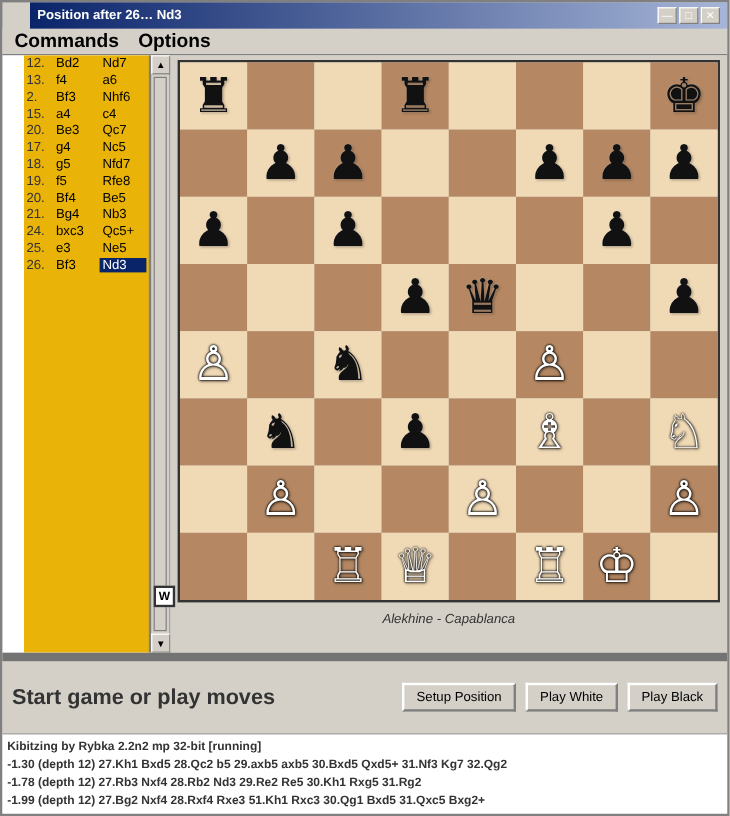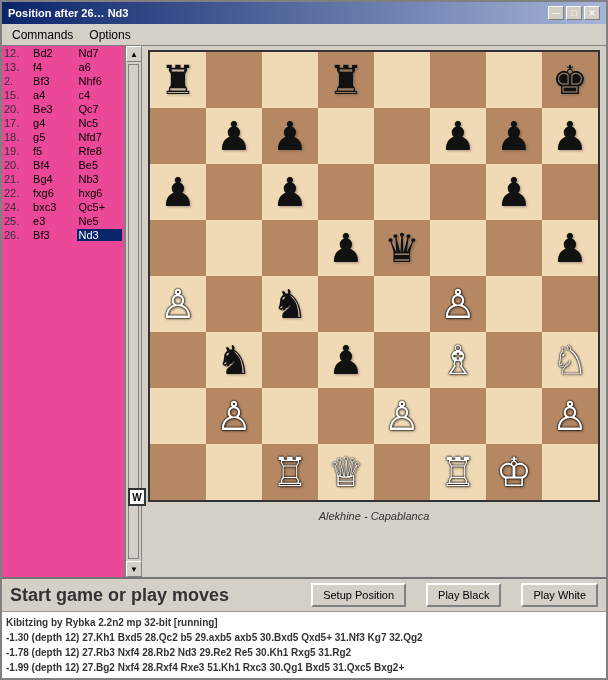--- a/index.html
+++ b/index.html
@@ -1,53 +1,53 @@
 <!DOCTYPE html>
 <html><head>
   <meta charset="utf-8">
   <style>
     * { box-sizing: border-box; margin: 0; padding: 0; }
     body { font-family: 'Arial', sans-serif; font-size: 12px; background: #d4d0c8; width: 608px; height: 680px; overflow: hidden; }
     
     .window { width: 608px; height: 680px; background: #d4d0c8; border: 2px solid #808080; display: flex; flex-direction: column; }
     
-    .title-bar { background: linear-gradient(to right, #0a246a, #a6b5d7); color: white; padding: 3px 6px; display: flex; justify-content: space-between; align-items: center; height: 22px; }
+    .title-bar { background: linear-gradient(to right, #0a246a, #a6b5d7); color: white; padding: 3px 6px; display: flex; justify-content: space-between; align-items: center; height: 22px; margin-left: 23px; }
     .title-bar-text { font-size: 11px; font-weight: bold; }
     .title-bar-buttons { display: flex; gap: 2px; }
     .tb-btn { width: 16px; height: 14px; background: #d4d0c8; border: 1px solid #808080; font-size: 9px; display: flex; align-items: center; justify-content: center; cursor: pointer; border-top-color: #fff; border-left-color: #fff; }
     
     .menu-bar { background: #d4d0c8; padding: 2px 4px; display: flex; gap: 4px; border-bottom: 1px solid #808080; height: 22px; align-items: center; }
-    .menu-item { padding: 2px 6px; font-size: 12px; cursor: pointer; }
+    .menu-item { padding: 2px 6px; font-size: 16px; cursor: pointer; font-weight: bold; }
     
     .main-content { display: flex; flex: 1; overflow: hidden; }
     
-    .moves-panel { width: 140px; background: #ec4899; border-right: 1px solid #808080; overflow-y: scroll; font-size: 11px; }
+    .moves-panel { width: 140px; background: #eab308; border-right: 1px solid #808080; overflow-y: scroll; font-size: 11px; margin-left: 18px; }
     .move-row { display: flex; padding: 1px 2px; }
     .move-num { width: 30px; color: #333; }
     .move-cell { width: 50px; padding: 0 2px; cursor: pointer; }
     .move-cell.selected { background: #0a246a; color: white; }
     
     .board-area { flex: 1; display: flex; flex-direction: column; align-items: center; background: #d4d0c8; }
     
     .chess-board-container { margin: 4px; position: relative; }
     .chess-board { display: grid; grid-template-columns: repeat(8, 56px); grid-template-rows: repeat(8, 56px); border: 2px solid #333; }
     .sq { width: 56px; height: 56px; display: flex; align-items: center; justify-content: center; font-size: 40px; line-height: 1; }
     .sq.light { background: #f0d9b5; }
     .sq.dark { background: #b58863; }
     .piece { cursor: pointer; user-select: none; filter: drop-shadow(1px 1px 1px rgba(0,0,0,0.3)); }
     .piece.white { color: white; text-shadow: 0 0 2px #000, 0 0 2px #000; }
     .piece.black { color: #111; text-shadow: 0 0 1px rgba(255,255,255,0.5); }
     
     .board-label { font-size: 11px; font-style: italic; text-align: center; padding: 4px 0 2px 0; color: #333; }
     
     .w-indicator { position: absolute; bottom: -4px; left: -20px; background: white; border: 2px solid #333; width: 18px; height: 18px; display: flex; align-items: center; justify-content: center; font-weight: bold; font-size: 10px; }
     
-    .action-bar { background: #d4d0c8; padding: 4px 8px; display: flex; align-items: center; justify-content: space-between; border-top: 2px solid #737373; }
+    .action-bar { background: #d4d0c8; padding: 18px 8px; display: flex; align-items: center; justify-content: space-between; border-top: 7px solid #737373; }
     .start-game-text { font-size: 18px; font-weight: bold; color: #333; }
-    .action-buttons { display: flex; gap: 20px; margin-left: 24px; }
+    .action-buttons { display: flex; gap: 8px; margin-left: 24px; }
     .win-btn { padding: 4px 10px; background: #d4d0c8; border: 2px solid; border-top-color: #fff; border-left-color: #fff; border-right-color: #808080; border-bottom-color: #808080; font-size: 11px; cursor: pointer; }
     
     .kibitzing { background: white; border-top: 1px solid #999; padding: 3px 4px; font-size: 10px; color: #333; line-height: 1.5; font-weight: bold; }
     
     .scrollbar-track { width: 16px; background: #d4d0c8; border-left: 1px solid #808080; display: flex; flex-direction: column; }
     .sb-btn { width: 16px; height: 16px; background: #d4d0c8; border: 1px solid; border-top-color: #fff; border-left-color: #fff; border-right-color: #808080; border-bottom-color: #808080; display: flex; align-items: center; justify-content: center; font-size: 8px; cursor: pointer; flex-shrink: 0; }
     .sb-thumb { flex: 1; background: #d4d0c8; border: 1px solid #808080; margin: 2px; }
   </style>
 </head>
 <body>
@@ -116,25 +116,20 @@
             <span class="move-num">20.</span>
             <span class="move-cell">Bf4</span>
             <span class="move-cell">Be5</span>
           </div>
           <div class="move-row">
             <span class="move-num">21.</span>
             <span class="move-cell">Bg4</span>
             <span class="move-cell">Nb3</span>
           </div>
           <div class="move-row">
-            <span class="move-num">22.</span>
-            <span class="move-cell">fxg6</span>
-            <span class="move-cell">hxg6</span>
-          </div>
-          <div class="move-row">
             <span class="move-num">24.</span>
             <span class="move-cell">bxc3</span>
             <span class="move-cell">Qc5+</span>
           </div>
           <div class="move-row">
             <span class="move-num">25.</span>
             <span class="move-cell">e3</span>
             <span class="move-cell">Ne5</span>
           </div>
           <div class="move-row">
@@ -277,22 +272,22 @@
         <div class="w-indicator">W</div>
       </div>
       <div class="board-label">Alekhine - Capablanca</div>
     </div>
   </div>
 
   <div class="action-bar">
     <span class="start-game-text">Start game or play moves</span>
     <div class="action-buttons">
       <button class="win-btn">Setup Position</button>
+      <button class="win-btn">Play White</button>
       <button class="win-btn">Play Black</button>
-      <button class="win-btn">Play White</button>
     </div>
   </div>
 
   <div class="kibitzing">
     <div>Kibitzing by Rybka 2.2n2 mp 32-bit  [running]</div>
     <div>-1.30 (depth 12) 27.Kh1 Bxd5 28.Qc2 b5 29.axb5 axb5 30.Bxd5 Qxd5+ 31.Nf3 Kg7 32.Qg2</div>
     <div>-1.78 (depth 12) 27.Rb3 Nxf4 28.Rb2 Nd3 29.Re2 Re5 30.Kh1 Rxg5 31.Rg2</div>
     <div>-1.99 (depth 12) 27.Bg2 Nxf4 28.Rxf4 Rxe3 51.Kh1 Rxc3 30.Qg1 Bxd5 31.Qxc5 Bxg2+</div>
   </div>
 </div>

